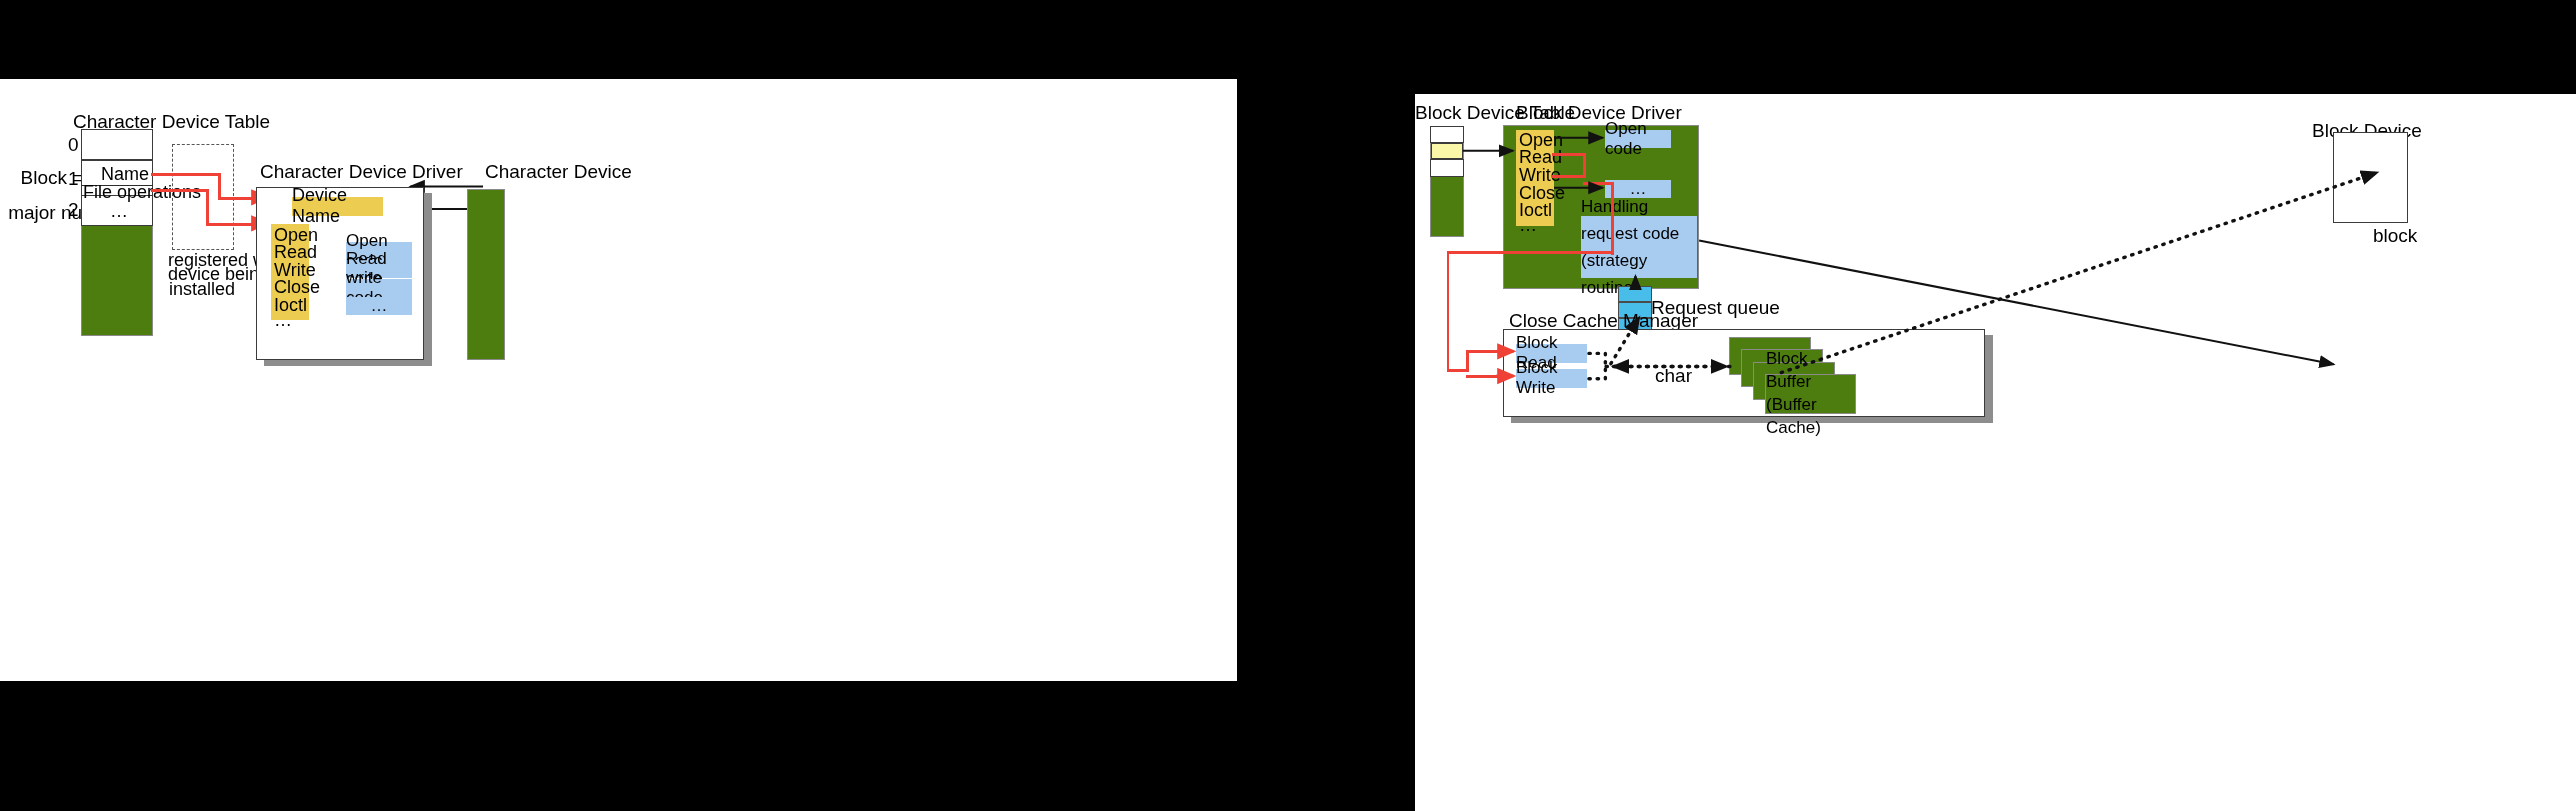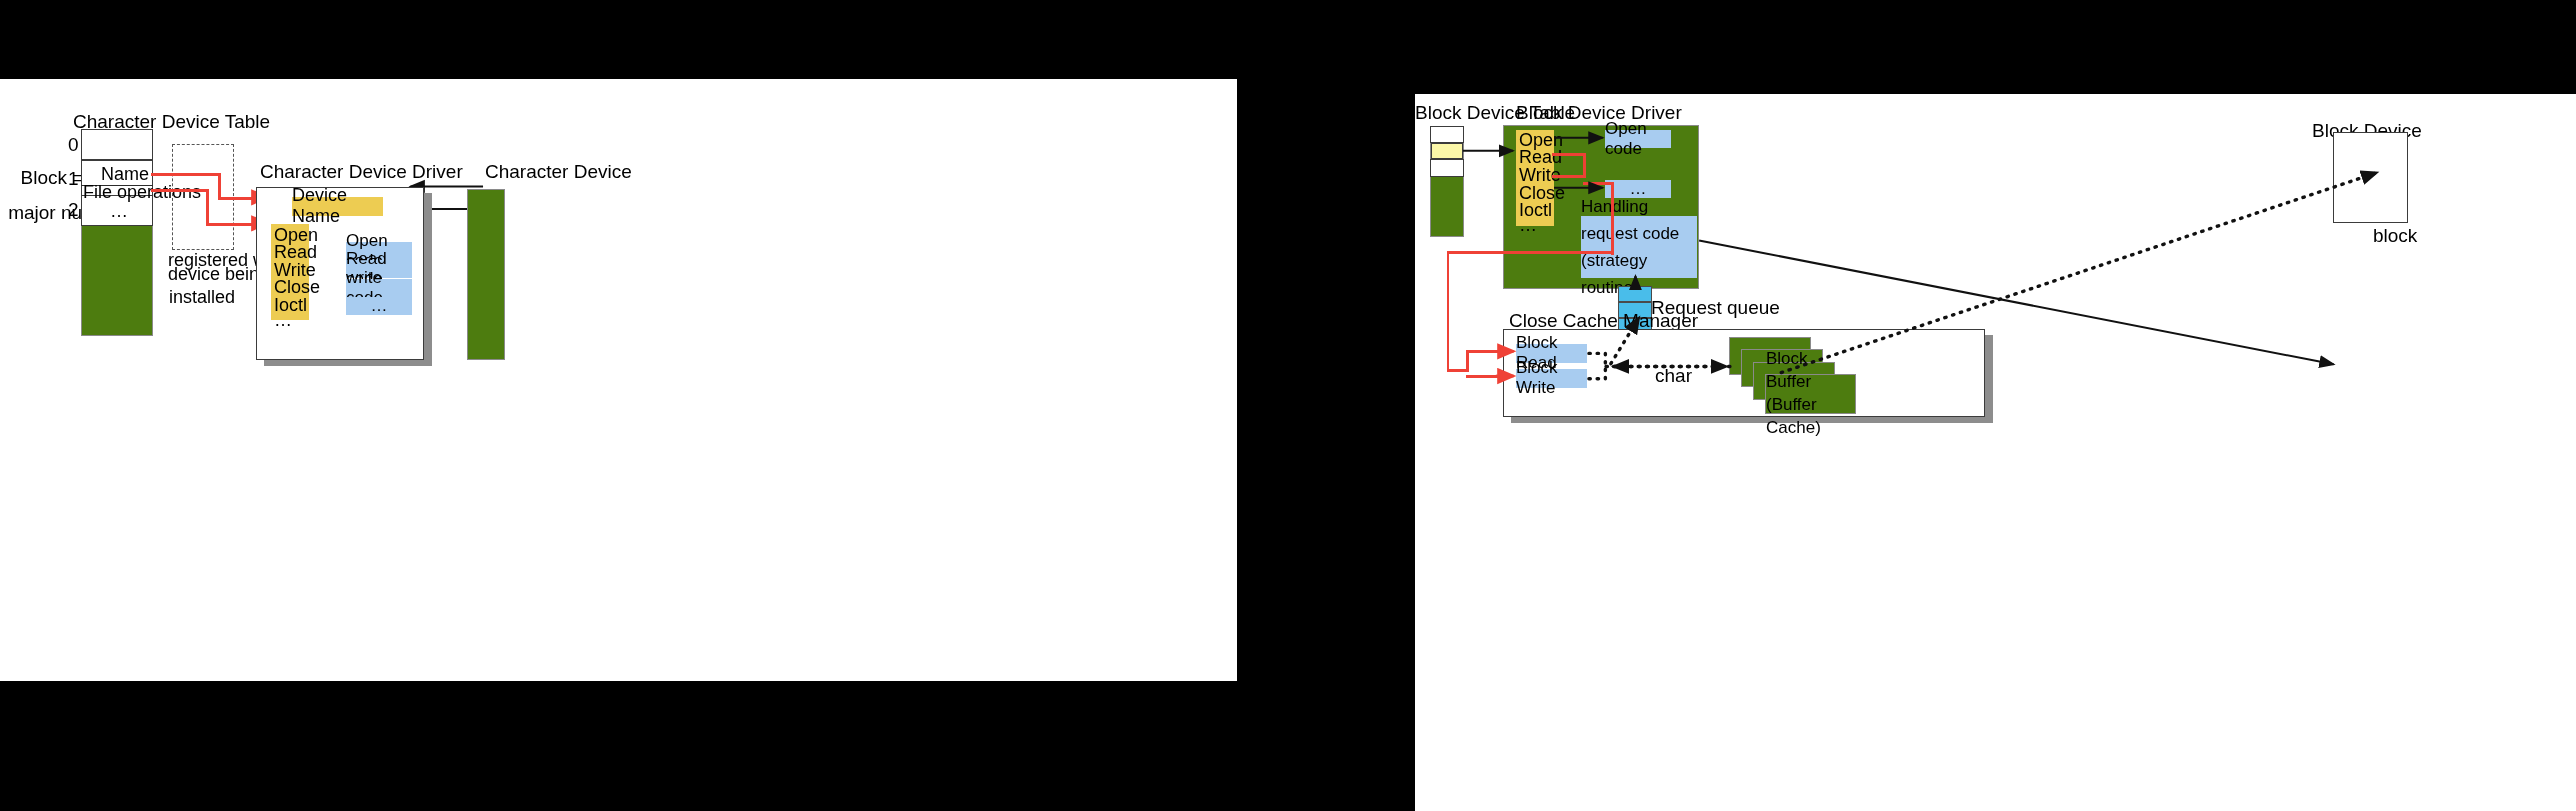--- a/index.html
+++ b/index.html
@@ -54,21 +54,21 @@
 
   <div class="cellline" style="left:81px;top:106px;width:72px;"></div>
 
   <div class="lbl fs26" style="left:101px;top:85px;">Name</div>
   <div class="lbl fs26" style="left:83px;top:103px;">File operations</div>
   <div class="lbl fs26" style="left:110px;top:122px;">…</div>
 
   <div class="dashbox" style="left:172px;top:65px;width:62px;height:106px;"></div>
   <div class="lbl fs26" style="left:168px;top:171px;text-align:center;width:68px;">registered when</div>
   <div class="lbl fs26" style="left:168px;top:185px;text-align:center;width:68px;">device being</div>
-  <div class="lbl fs26" style="left:168px;top:200px;text-align:center;width:68px;margin-top:8px;">installed</div>
+  <div class="lbl fs26" style="left:168px;top:200px;text-align:center;width:68px;">installed</div>
 
   <div class="rline-h" style="left:151px;top:94px;width:69px;"></div>
   <div class="rline-v" style="left:218px;top:94px;height:25px;"></div>
   <div class="rline-h" style="left:218px;top:118px;width:44px;"></div>
 
   <div class="rline-h" style="left:151px;top:110px;width:57px;"></div>
   <div class="rline-v" style="left:206px;top:110px;height:35px;"></div>
   <div class="rline-h" style="left:206px;top:144px;width:56px;"></div>
 
   <svg class="ovl" width="1237" height="602" viewBox="0 0 1808 880">

